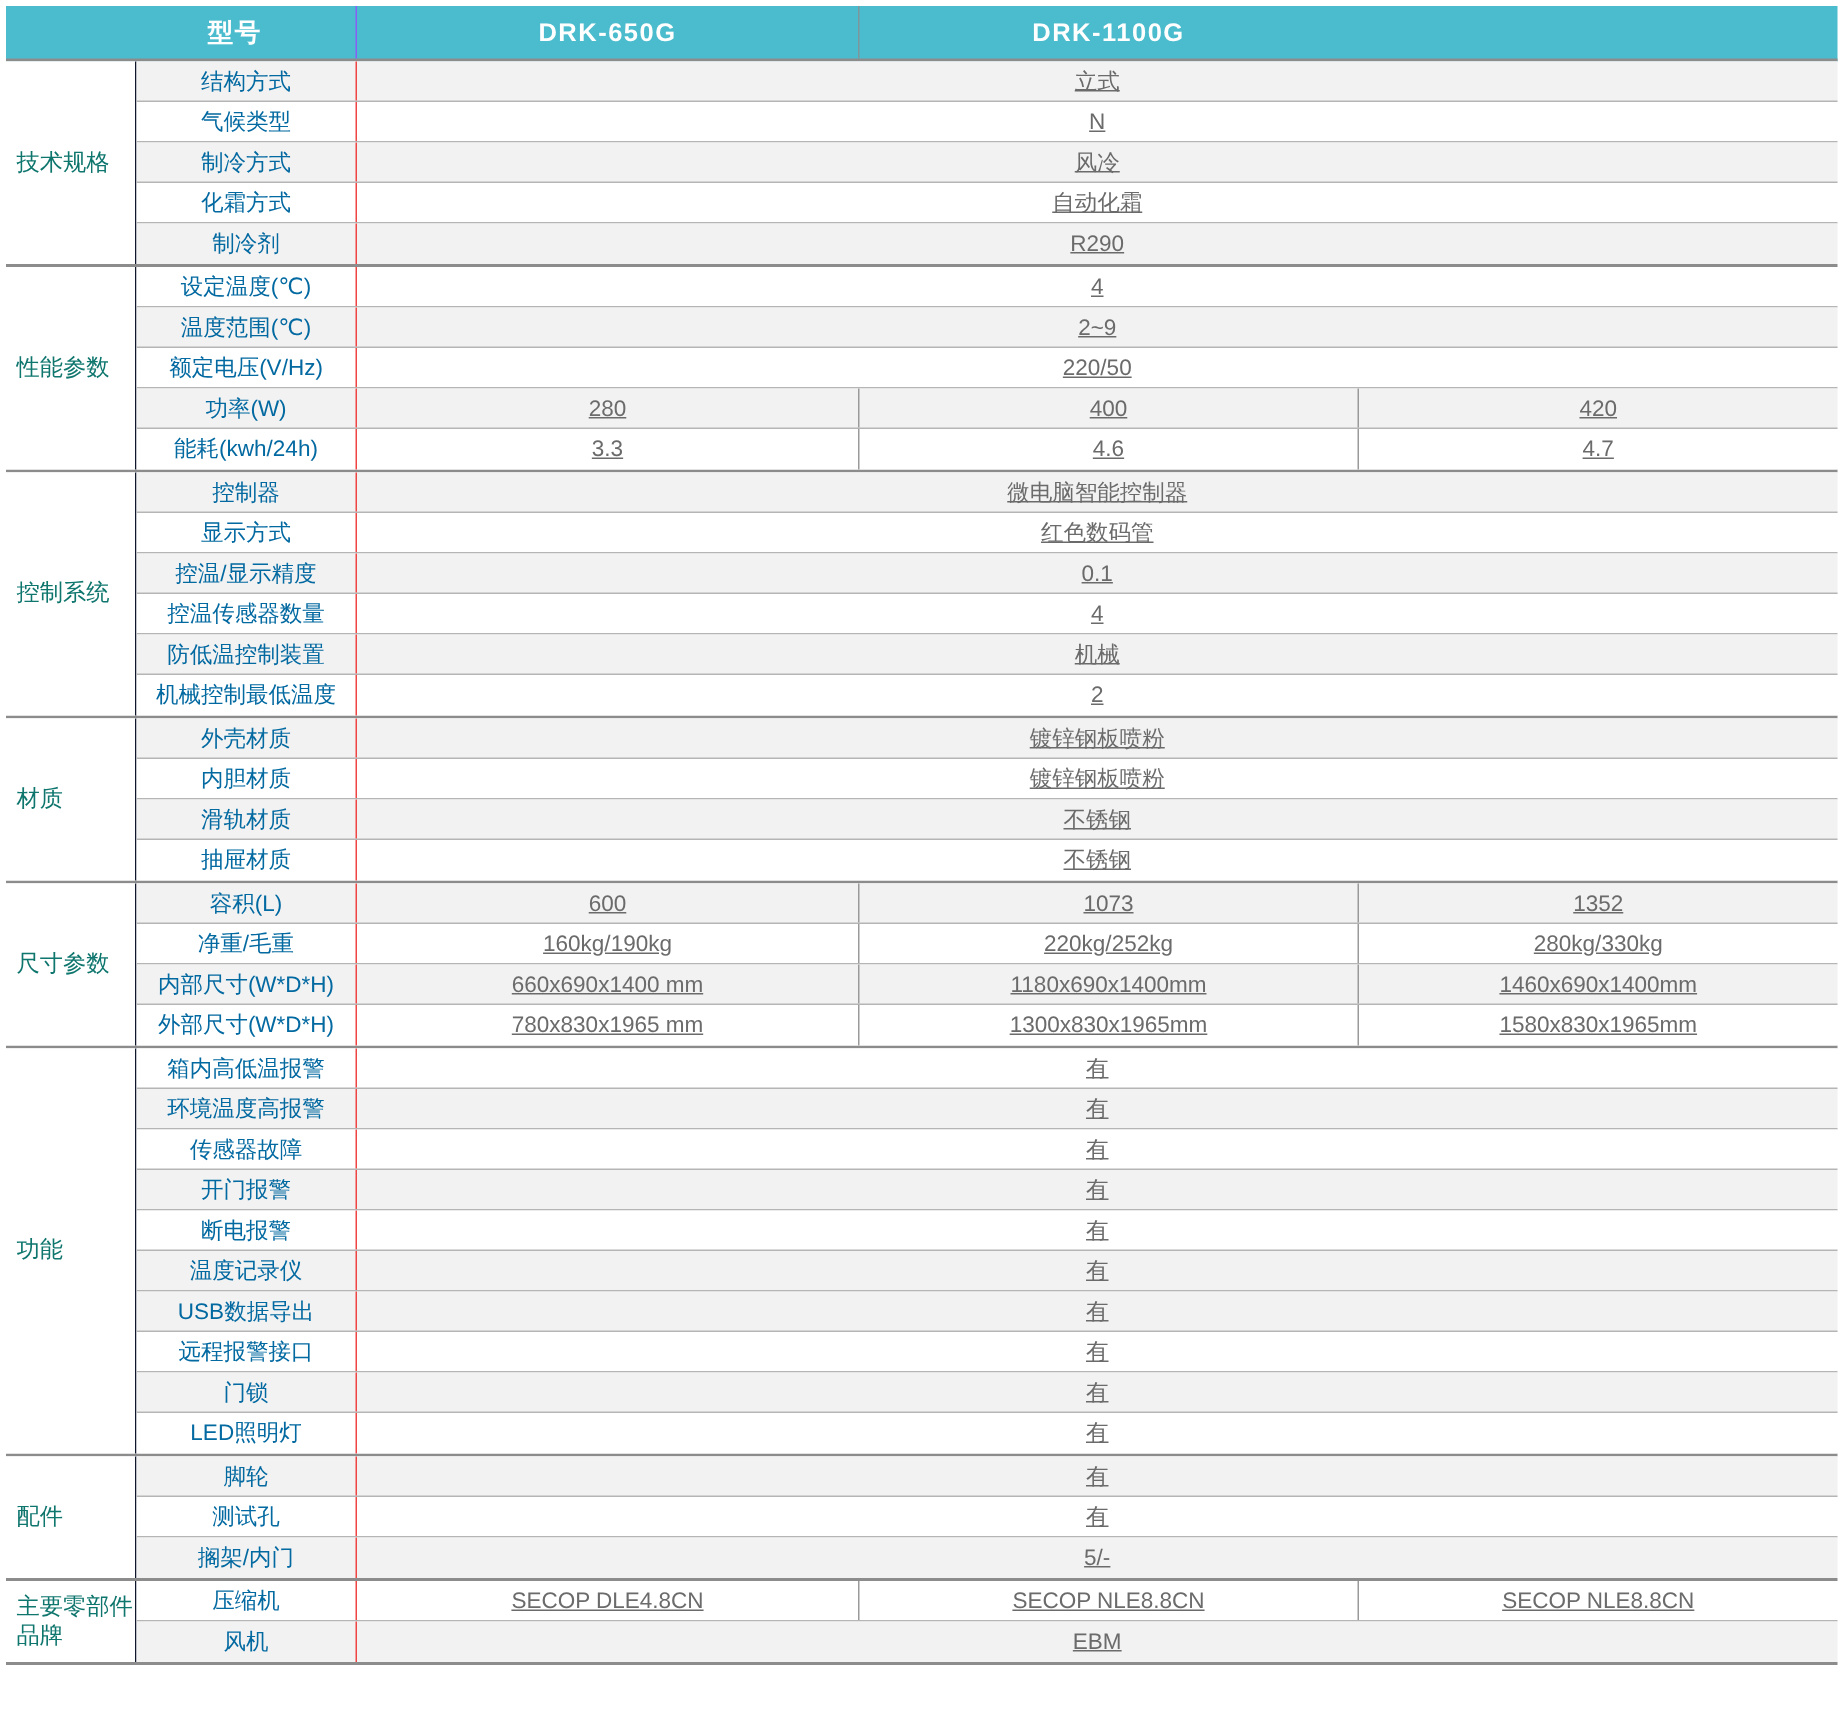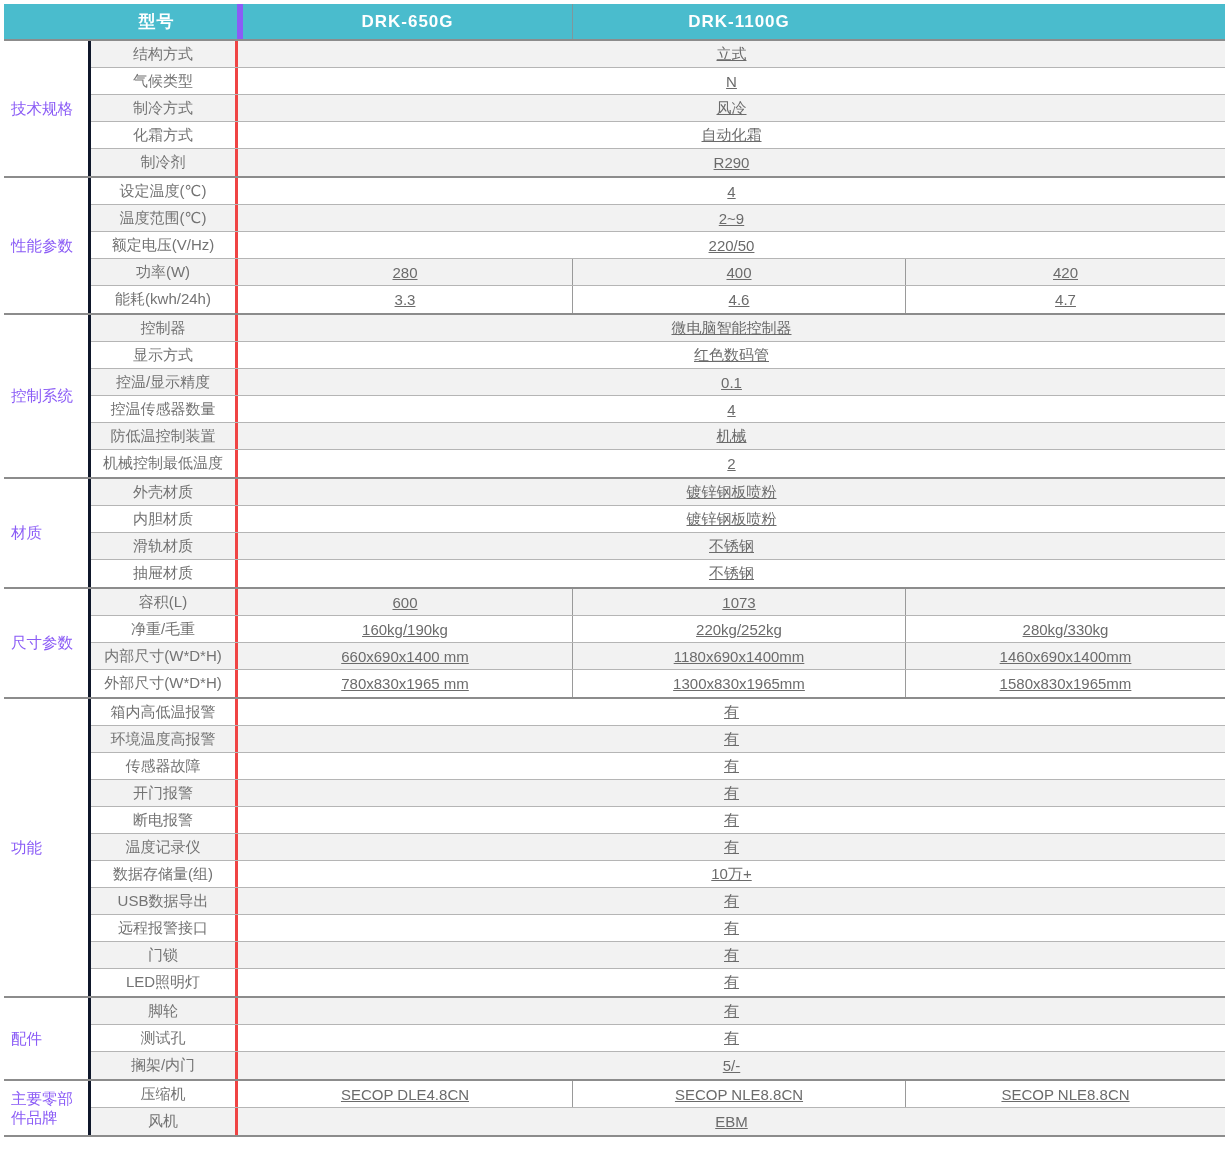--- a/index.html
+++ b/index.html
@@ -5,36 +5,36 @@
   html,body{margin:0;padding:0;background:#ffffff;}
   body{width:1228px;height:1157px;position:relative;overflow:hidden;
        font-family:"Liberation Sans","DejaVu Sans",sans-serif;}
   .wrap{position:absolute;top:4px;left:4px;width:1221px;}
 
   
   .header-row{display:flex;height:35px;background:#4abccd;border-bottom:2px solid #8c8c8c;}
   .hcell{display:flex;align-items:center;justify-content:center;
          color:#ffffff;font-weight:bold;font-size:17px;letter-spacing:1px;box-sizing:border-box;}
   .h-model-label{width:233px;padding-left:72px;}
-  .h-col1{width:335px;border-left:6px solid #8b5cf6;}
+  .h-col1{width:335px;border-left:1px solid #8b5cf6;}
   .h-col2{width:333px;border-left:1px solid #7f979c;}
   .h-col3{flex:1;border-left:1px solid #7f979c;margin-top:46px;}
 
   
   .section{display:flex;border-bottom:2px solid #8c8c8c;background:#ffffff;}
-  .cat-cell{width:87px;box-sizing:border-box;border-right:3px solid #0f172a;
+  .cat-cell{width:87px;box-sizing:border-box;border-right:1px solid #0f172a;
             display:flex;align-items:center;padding-left:7px;
-            color:#8b5cf6;font-size:15.5px;line-height:1.25;background:#ffffff;}
+            color:#0f766e;font-size:15.5px;line-height:1.25;background:#ffffff;}
   .rows{flex:1;display:flex;flex-direction:column;}
   .row{display:flex;height:27px;box-sizing:border-box;border-bottom:1px solid #b5b5b5;background:#ffffff;}
   .row:last-child{border-bottom:none;}
   .row.alt{background:#f2f2f2;}
-  .label-cell{width:147px;box-sizing:border-box;border-right:3px solid #ef4444;
+  .label-cell{width:147px;box-sizing:border-box;border-right:1px solid #ef4444;
               display:flex;align-items:center;justify-content:center;
-              font-size:15px;color:#737373;text-align:center;white-space:nowrap;}
+              font-size:15px;color:#0369a1;text-align:center;white-space:nowrap;}
   .val{display:flex;align-items:center;justify-content:center;
        font-size:15px;color:#6b6b6b;white-space:nowrap;text-decoration:underline;}
   .val.merged{flex:1;}
   .val.c1{width:335px;box-sizing:border-box;border-right:1px solid #9a9a9a;}
   .val.c2{width:333px;box-sizing:border-box;border-right:1px solid #9a9a9a;}
   .val.c3{flex:1;text-align:right;}
 </style>
 </head>
 <body>
 
@@ -150,20 +150,21 @@
           </div>
         </div>
       </div>
       <div class="section">
         <div class="cat-cell">尺寸参数</div>
         <div class="rows">
           <div class="row alt">
             <div class="label-cell">容积(L)</div>
             <div class="val c1">600</div>
             <div class="val c2">1073</div>
+            <div class="val c3">1352</div>
           </div>
           <div class="row">
             <div class="label-cell">净重/毛重</div>
             <div class="val c1">160kg/190kg</div>
             <div class="val c2">220kg/252kg</div>
             <div class="val c3">280kg/330kg</div>
           </div>
           <div class="row alt">
             <div class="label-cell">内部尺寸(W*D*H)</div>
             <div class="val c1">660x690x1400 mm</div>
@@ -198,24 +199,20 @@
             <div class="val merged">有</div>
           </div>
           <div class="row">
             <div class="label-cell">断电报警</div>
             <div class="val merged">有</div>
           </div>
           <div class="row alt">
             <div class="label-cell">温度记录仪</div>
             <div class="val merged">有</div>
           </div>
-          <div class="row">
-            <div class="label-cell">数据存储量(组)</div>
-            <div class="val merged">10万+</div>
-          </div>
           <div class="row alt">
             <div class="label-cell">USB数据导出</div>
             <div class="val merged">有</div>
           </div>
           <div class="row">
             <div class="label-cell">远程报警接口</div>
             <div class="val merged">有</div>
           </div>
           <div class="row alt">
             <div class="label-cell">门锁</div>

